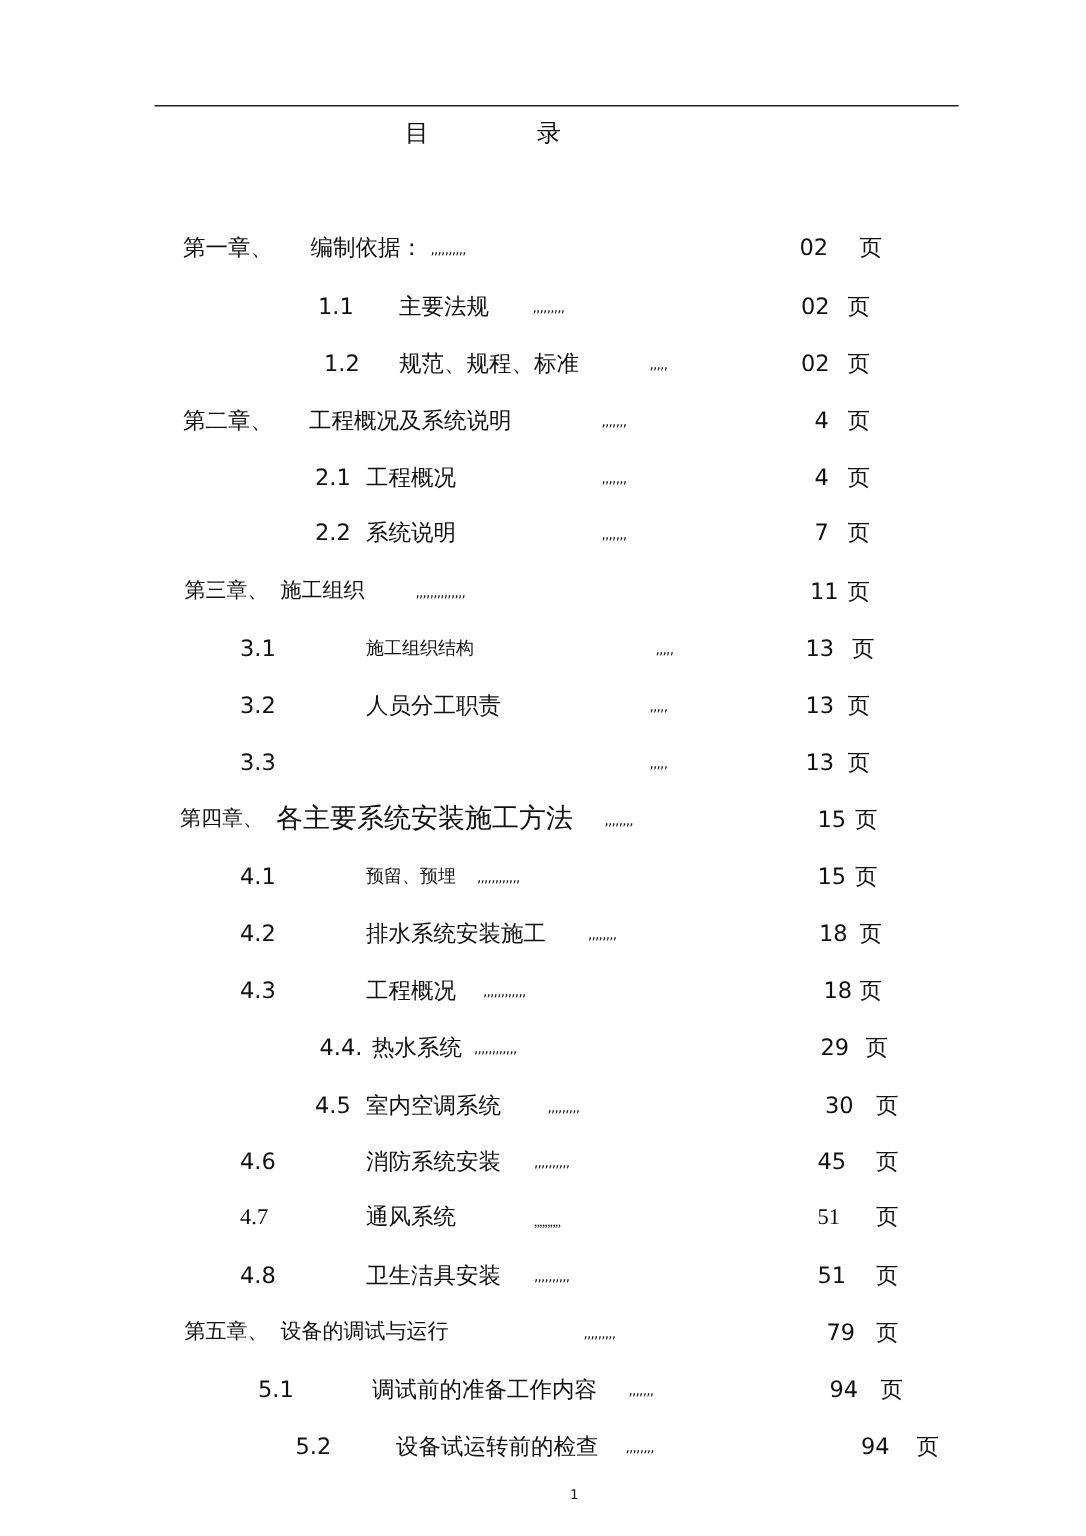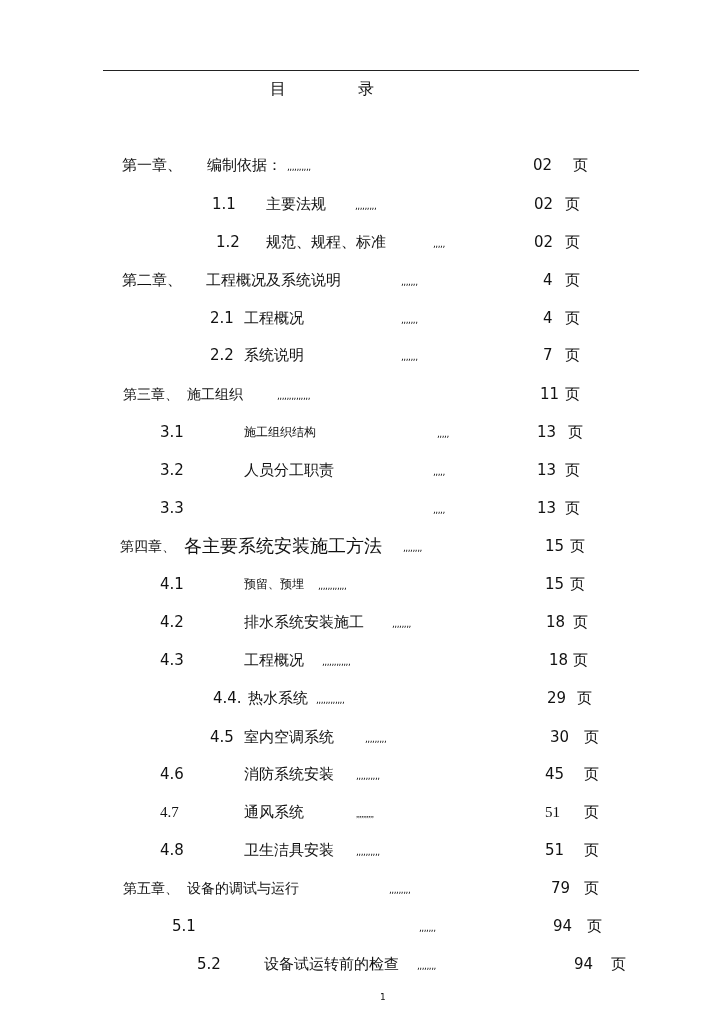--- a/index.html
+++ b/index.html
@@ -156,20 +156,21 @@
     </div>
     <div class="row" style="top: 878px;">
       <span class="t" style="left: 123px; font-size: 14px;">第五章、</span>
       <span class="t" style="left: 187px; font-size: 14px;">设备的调试与运行</span>
       <span class="dots" style="left: 389px;">,,,,,,,,,</span>
       <span class="t" style="left: 551px;">79</span>
       <span class="t" style="left: 584px;">页</span>
     </div>
     <div class="row" style="top: 916px;">
       <span class="t" style="left: 172px;">5.1</span>
+      <span class="t" style="left: 248px;">调试前的准备工作内容</span>
       <span class="dots" style="left: 419px;">,,,,,,,</span>
       <span class="t" style="left: 553px;">94</span>
       <span class="t" style="left: 587px;">页</span>
     </div>
     <div class="row" style="top: 954px; margin-left: 20px;">
       <span class="t" style="left: 177px;">5.2</span>
       <span class="t" style="left: 244px;">设备试运转前的检查</span>
       <span class="dots" style="left: 397px;">,,,,,,,,</span>
       <span class="t" style="left: 554px;">94</span>
       <span class="t" style="left: 591px;">页</span>

